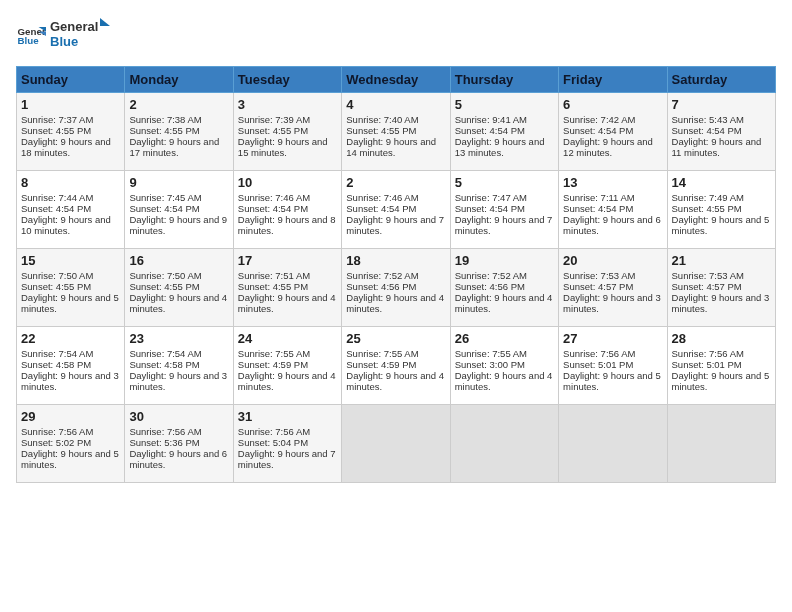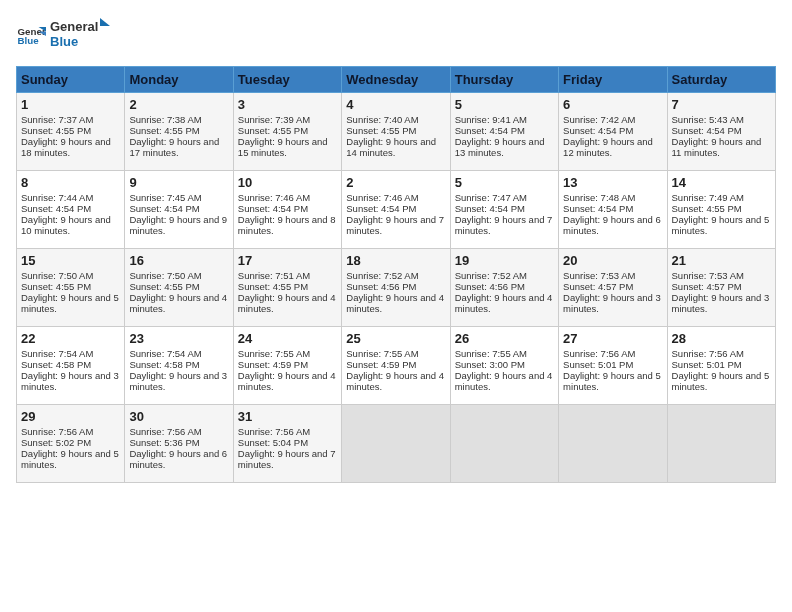--- a/index.html
+++ b/index.html
@@ -128,21 +128,21 @@
           <td><span class="day-num">5</span><span>Sunrise: 9:41 AM</span><br><span>Sunset: 4:54 PM</span><br><span>Daylight: 9 hours and 13 minutes.</span></td>
           <td><span class="day-num">6</span><span>Sunrise: 7:42 AM</span><br><span>Sunset: 4:54 PM</span><br><span>Daylight: 9 hours and 12 minutes.</span></td>
           <td><span class="day-num">7</span><span>Sunrise: 5:43 AM</span><br><span>Sunset: 4:54 PM</span><br><span>Daylight: 9 hours and 11 minutes.</span></td>
         </tr>
         <tr>
           <td><span class="day-num">8</span><span>Sunrise: 7:44 AM</span><br><span>Sunset: 4:54 PM</span><br><span>Daylight: 9 hours and 10 minutes.</span></td>
           <td><span class="day-num">9</span><span>Sunrise: 7:45 AM</span><br><span>Sunset: 4:54 PM</span><br><span>Daylight: 9 hours and 9 minutes.</span></td>
           <td><span class="day-num">10</span><span>Sunrise: 7:46 AM</span><br><span>Sunset: 4:54 PM</span><br><span>Daylight: 9 hours and 8 minutes.</span></td>
           <td><span class="day-num">2</span><span>Sunrise: 7:46 AM</span><br><span>Sunset: 4:54 PM</span><br><span>Daylight: 9 hours and 7 minutes.</span></td>
           <td><span class="day-num">5</span><span>Sunrise: 7:47 AM</span><br><span>Sunset: 4:54 PM</span><br><span>Daylight: 9 hours and 7 minutes.</span></td>
-          <td><span class="day-num">13</span><span>Sunrise: 7:48 AM</span><br><span>Sunset: 4:54 PM</span><br><span>Daylight: 9 hours and 6 minutes.</span></td>
+          <td><span class="day-num">13</span><span>Sunrise: 7:11 AM</span><br><span>Sunset: 4:54 PM</span><br><span>Daylight: 9 hours and 6 minutes.</span></td>
           <td><span class="day-num">14</span><span>Sunrise: 7:49 AM</span><br><span>Sunset: 4:55 PM</span><br><span>Daylight: 9 hours and 5 minutes.</span></td>
         </tr>
         <tr>
           <td><span class="day-num">15</span><span>Sunrise: 7:50 AM</span><br><span>Sunset: 4:55 PM</span><br><span>Daylight: 9 hours and 5 minutes.</span></td>
           <td><span class="day-num">16</span><span>Sunrise: 7:50 AM</span><br><span>Sunset: 4:55 PM</span><br><span>Daylight: 9 hours and 4 minutes.</span></td>
           <td><span class="day-num">17</span><span>Sunrise: 7:51 AM</span><br><span>Sunset: 4:55 PM</span><br><span>Daylight: 9 hours and 4 minutes.</span></td>
           <td><span class="day-num">18</span><span>Sunrise: 7:52 AM</span><br><span>Sunset: 4:56 PM</span><br><span>Daylight: 9 hours and 4 minutes.</span></td>
           <td><span class="day-num">19</span><span>Sunrise: 7:52 AM</span><br><span>Sunset: 4:56 PM</span><br><span>Daylight: 9 hours and 4 minutes.</span></td>
           <td><span class="day-num">20</span><span>Sunrise: 7:53 AM</span><br><span>Sunset: 4:57 PM</span><br><span>Daylight: 9 hours and 3 minutes.</span></td>
           <td><span class="day-num">21</span><span>Sunrise: 7:53 AM</span><br><span>Sunset: 4:57 PM</span><br><span>Daylight: 9 hours and 3 minutes.</span></td>

